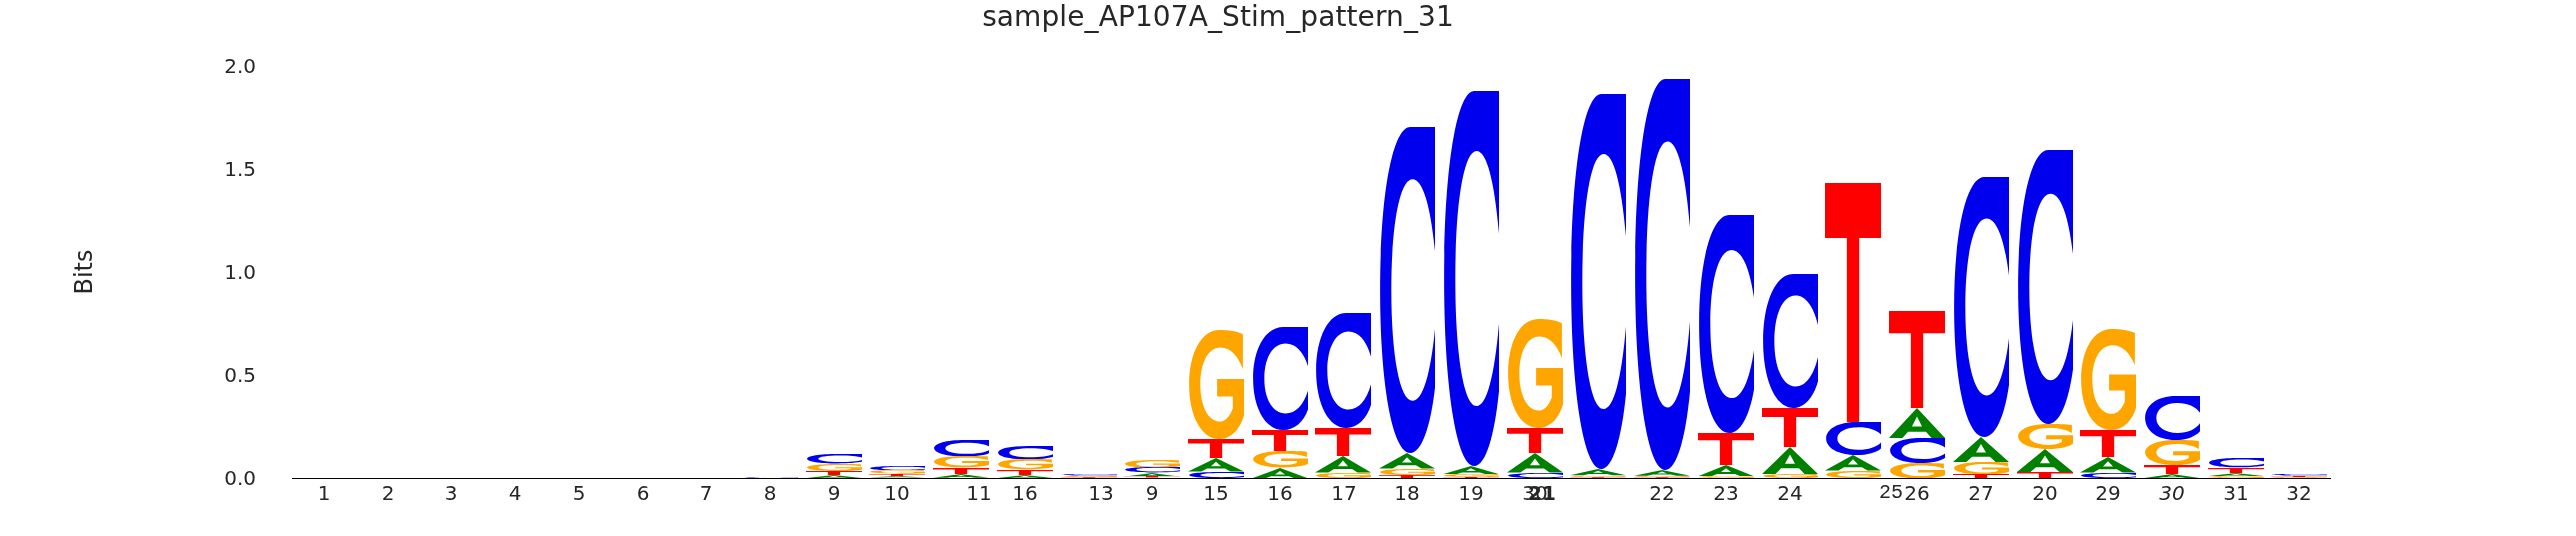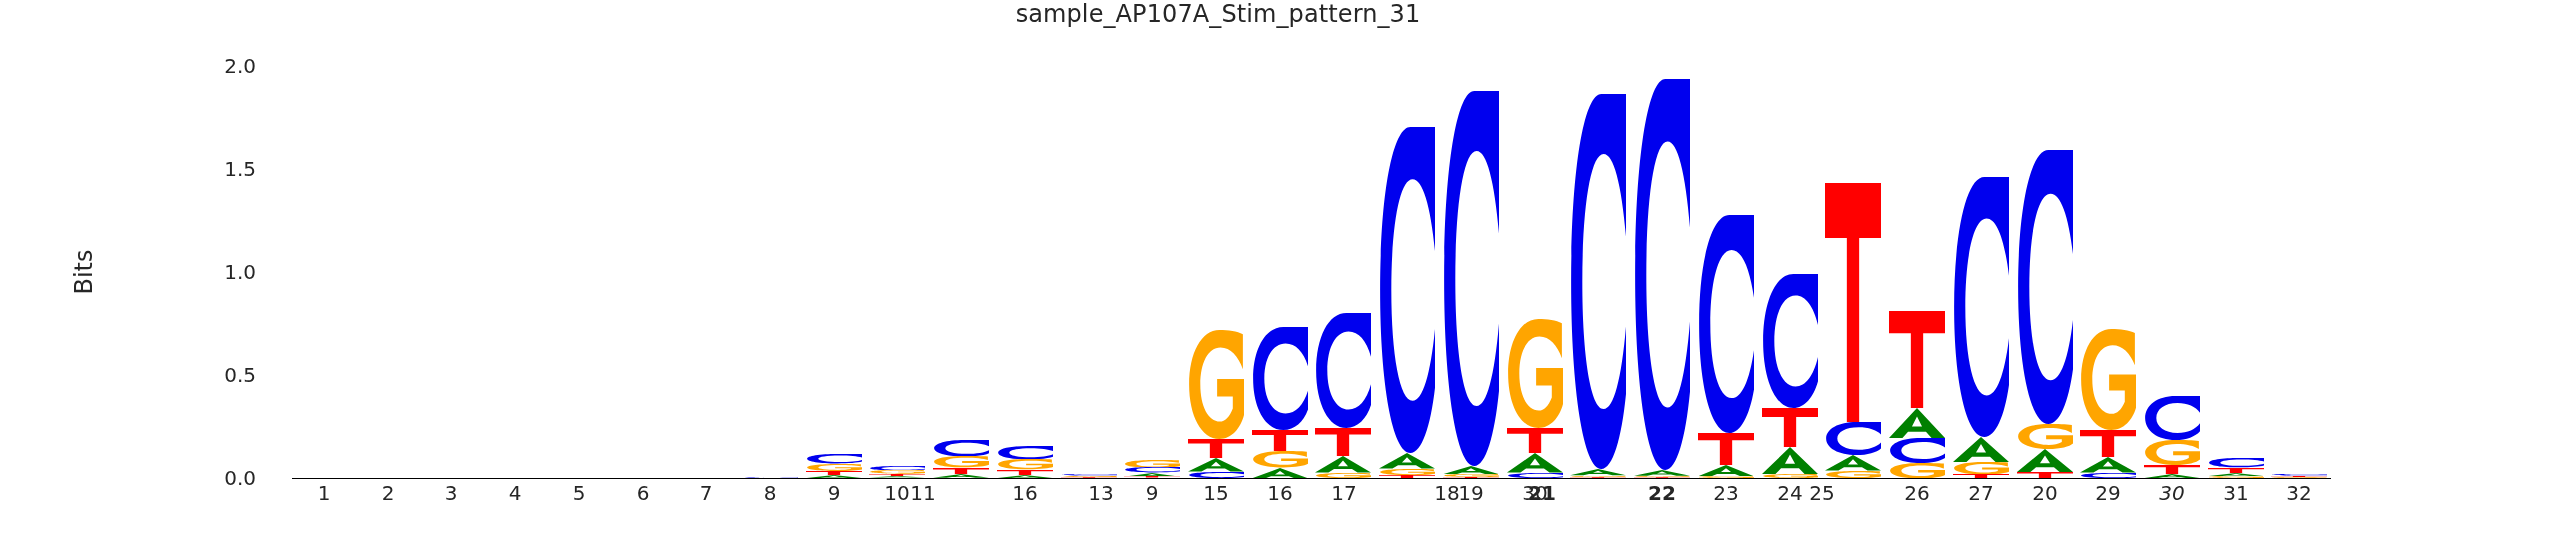--- a/index.html
+++ b/index.html
@@ -1,21 +1,21 @@
 <!DOCTYPE html>
 <html style="font-size:9.5px"><head>
 <meta charset="utf-8">
 <style>
   html,body{margin:0;padding:0;background:#ffffff;}
   body{width:2576px;height:537px;overflow:hidden;font-family:"DejaVu Sans",sans-serif;}
   #root{position:relative;width:2576px;height:537px;background:#ffffff;}
 
   #title{
     position:absolute;left:0;top:0;width:2436px;text-align:center;
-    font-size:24px;color:#262626;font-family:"DejaVu Sans",sans-serif;
+    font-size:28px;color:#262626;font-family:"DejaVu Sans",sans-serif;
     letter-spacing:0.1px;
   }
   #title-inner{display:inline-block;}
 
   
   #plot{position:absolute;left:292px;top:66px;width:2039px;height:412px;}
   #baseline{position:absolute;left:0;top:412px;width:2039px;height:1.2px;background:#000;}
 
   
   #yaxis{position:absolute;left:0px;top:66px;width:292px;height:412px;}
@@ -617,35 +617,35 @@
       <div class="xtick" style="left: 32px;">1</div>
       <div class="xtick" style="left: 96px;">2</div>
       <div class="xtick" style="left: 159px;">3</div>
       <div class="xtick" style="left: 223px;">4</div>
       <div class="xtick" style="left: 287px;">5</div>
       <div class="xtick" style="left: 351px;">6</div>
       <div class="xtick" style="left: 414px;">7</div>
       <div class="xtick" style="left: 478px;">8</div>
       <div class="xtick" style="left: 542px;">9</div>
       <div class="xtick" style="left: 605px;">10</div>
-      <div class="xtick" style="left: 631px;">11</div>
+      <div class="xtick" style="left: 687px;">11</div>
       <div class="xtick" style="left: 733px;">16</div>
       <div class="xtick" style="left: 809px;">13</div>
       <div class="xtick" style="left: 860px;">9</div>
       <div class="xtick" style="left: 924px;">15</div>
       <div class="xtick" style="left: 988px;">16</div>
       <div class="xtick" style="left: 1052px;">17</div>
-      <div class="xtick" style="left: 1115px; margin-left: 40px;">18</div>
+      <div class="xtick" style="left: 1115px;">18</div>
       <div class="xtick" style="left: 1179px;">19</div>
       <div class="xtick" style="left: 1243px;">30</div>
       <div class="xtick" style="left: 1250px; font-weight: bold;">21</div>
-      <div class="xtick" style="left: 1370px; font-weight: bold;">22</div>
+      <div class="xtick" style="left: 1370px;">22</div>
       <div class="xtick" style="left: 1434px;">23</div>
       <div class="xtick" style="left: 1498px; text-align: right;">24</div>
-      <div class="xtick" style="left: 1530px;">25</div>
+      <div class="xtick" style="left: 1599px; font-family: Liberation Mono, monospace;">25</div>
       <div class="xtick" style="left: 1625px;">26</div>
       <div class="xtick" style="left: 1689px;">27</div>
       <div class="xtick" style="left: 1753px;">20</div>
       <div class="xtick" style="left: 1816px;">29</div>
       <div class="xtick" style="left: 1880px; font-style: italic;">30</div>
       <div class="xtick" style="left: 1944px;">31</div>
       <div class="xtick" style="left: 2007px;">32</div>
     </div>
 
 </div>

